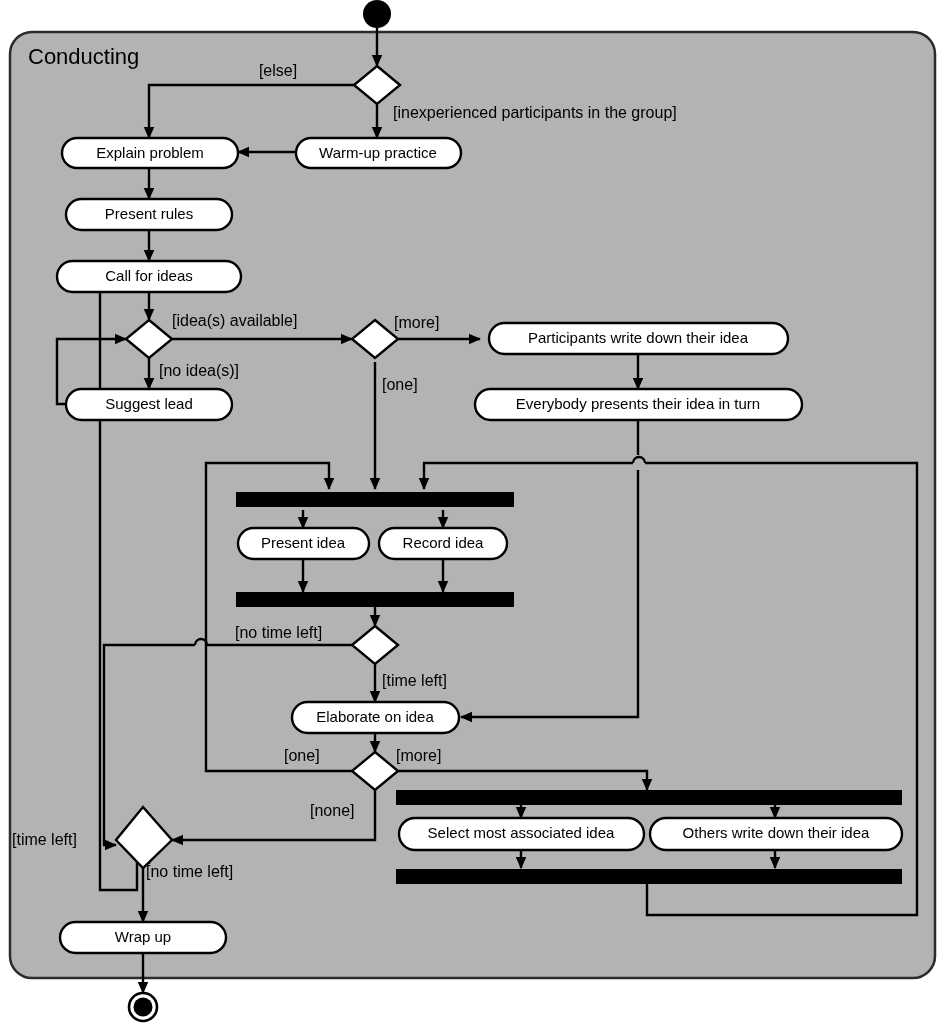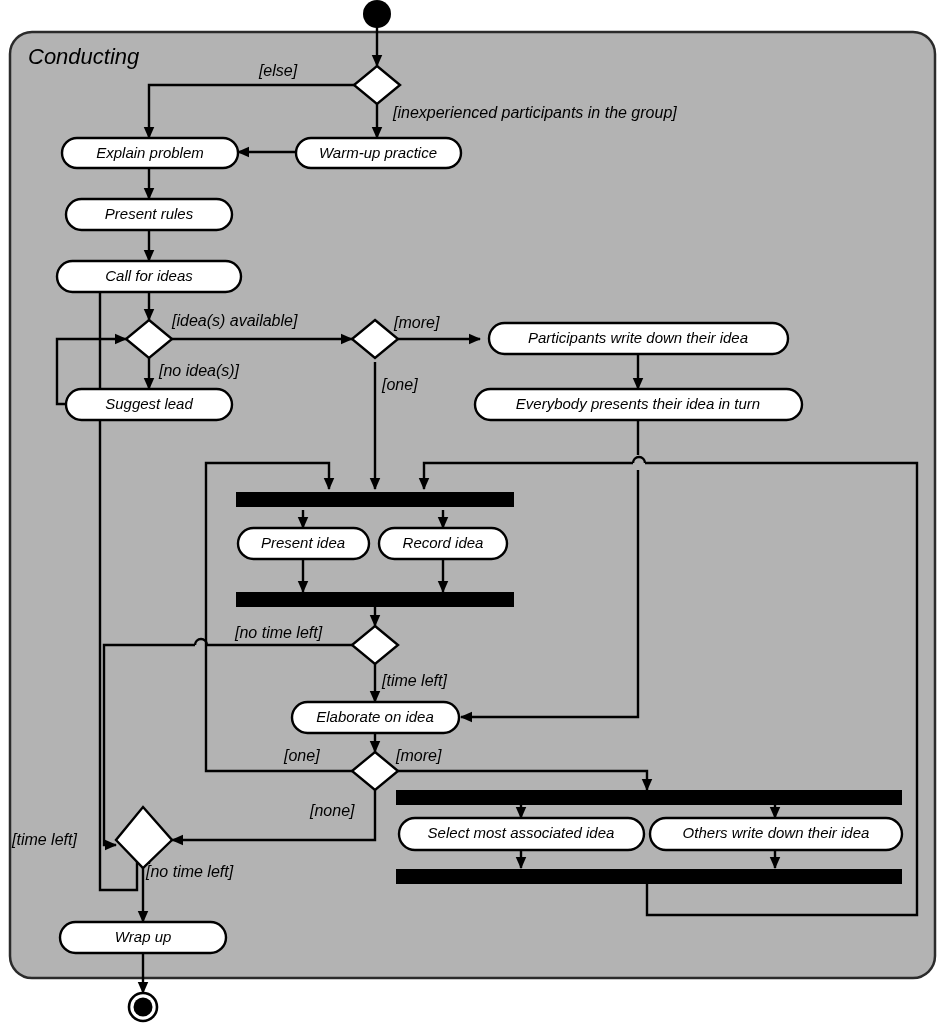--- a/index.html
+++ b/index.html
@@ -1,18 +1,18 @@
 <!DOCTYPE html>
 <html><head>
 <meta charset="utf-8">
 <style>
   html,body{margin:0;padding:0;background:#fff;}
   body{width:945px;height:1024px;overflow:hidden;
        font-family:"Liberation Sans", sans-serif;}
-  #stage{position:relative;width:945px;height:1024px;background:#ffffff;font-style:italic;}
+  #stage{position:relative;width:945px;height:1024px;background:#ffffff;}
   svg{display:block;}
   .node-text{font-family:"Liberation Sans", sans-serif;font-size:15px;fill:#000;
              text-anchor:middle;dominant-baseline:middle;}
   .guard-text{font-family:"Liberation Sans", sans-serif;font-size:16px;fill:#000;
               dominant-baseline:middle;}
   .frame-title{font-family:"Liberation Sans", sans-serif;font-size:22px;fill:#000;
                dominant-baseline:middle;}
 </style>
 </head>
 <body>

